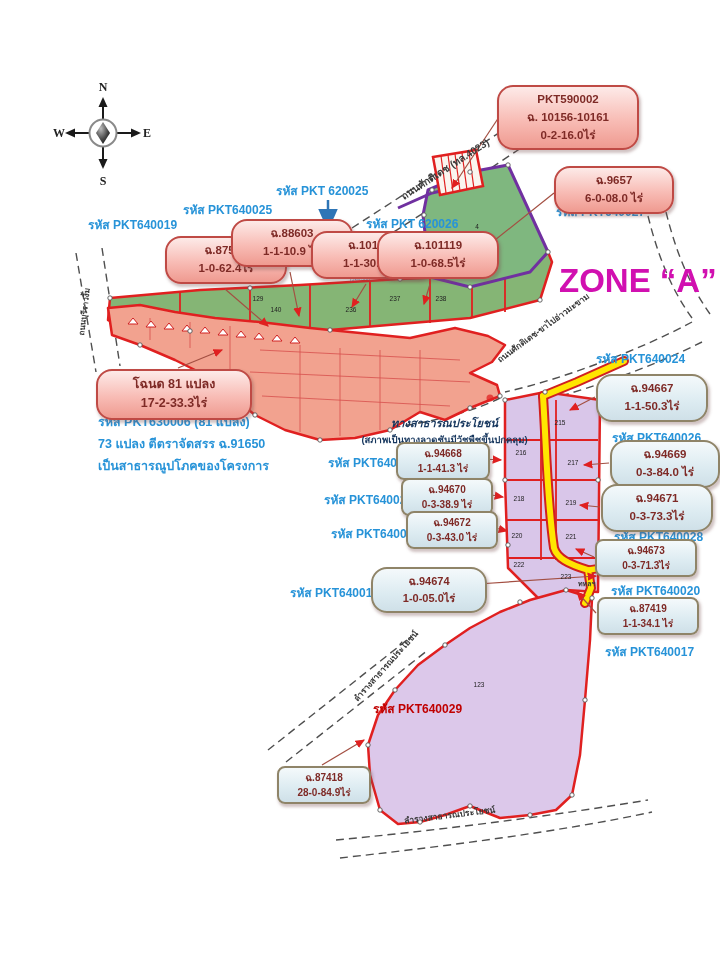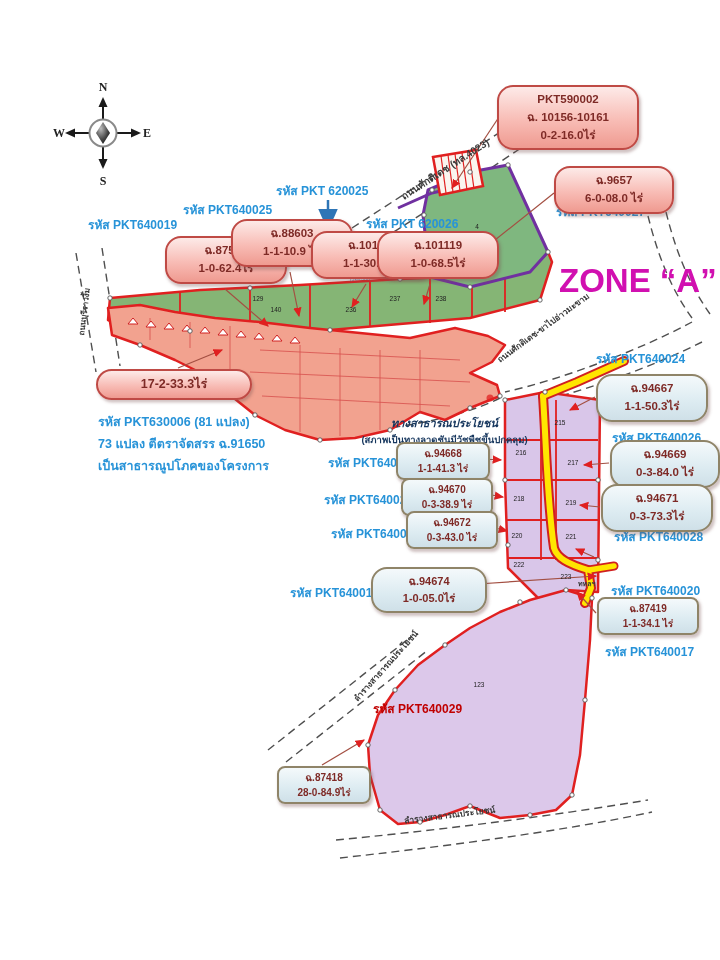--- a/index.html
+++ b/index.html
@@ -289,20 +289,21 @@
   </div>
   <div class="callout pink" style="left:311px;top:231px;width:112px">
     <div>ฉ.101118</div>
     <div>1-1-30.9 ไร่</div>
   </div>
   <div class="callout pink" style="left:377px;top:231px;width:112px">
     <div>ฉ.101119</div>
     <div>1-0-68.5ไร่</div>
   </div>
   <div class="callout pink" style="left:96px;top:369px;width:146px;font-size:12.5px">
+    <div>โฉนด 81 แปลง</div>
     <div>17-2-33.3ไร่</div>
   </div>
 
   <div class="callout blue" style="left:596px;top:374px;width:102px">
     <div>ฉ.94667</div>
     <div>1-1-50.3ไร่</div>
   </div>
   <div class="callout blue" style="left:610px;top:440px;width:100px">
     <div>ฉ.94669</div>
     <div>0-3-84.0 ไร่</div>
@@ -316,20 +317,24 @@
     <div>1-1-41.3 ไร่</div>
   </div>
   <div class="callout blue small" style="left:401px;top:478px;width:86px">
     <div>ฉ.94670</div>
     <div>0-3-38.9 ไร่</div>
   </div>
   <div class="callout blue small" style="left:406px;top:511px;width:86px">
     <div>ฉ.94672</div>
     <div>0-3-43.0 ไร่</div>
   </div>
+  <div class="callout blue small" style="left:595px;top:539px;width:96px">
+    <div>ฉ.94673</div>
+    <div>0-3-71.3ไร่</div>
+  </div>
   <div class="callout blue small" style="left:597px;top:597px;width:96px">
     <div>ฉ.87419</div>
     <div>1-1-34.1 ไร่</div>
   </div>
   <div class="callout blue" style="left:371px;top:567px;width:106px;font-size:11px">
     <div>ฉ.94674</div>
     <div>1-0-05.0ไร่</div>
   </div>
   <div class="callout blue small" style="left:277px;top:766px;width:88px">
     <div>ฉ.87418</div>

